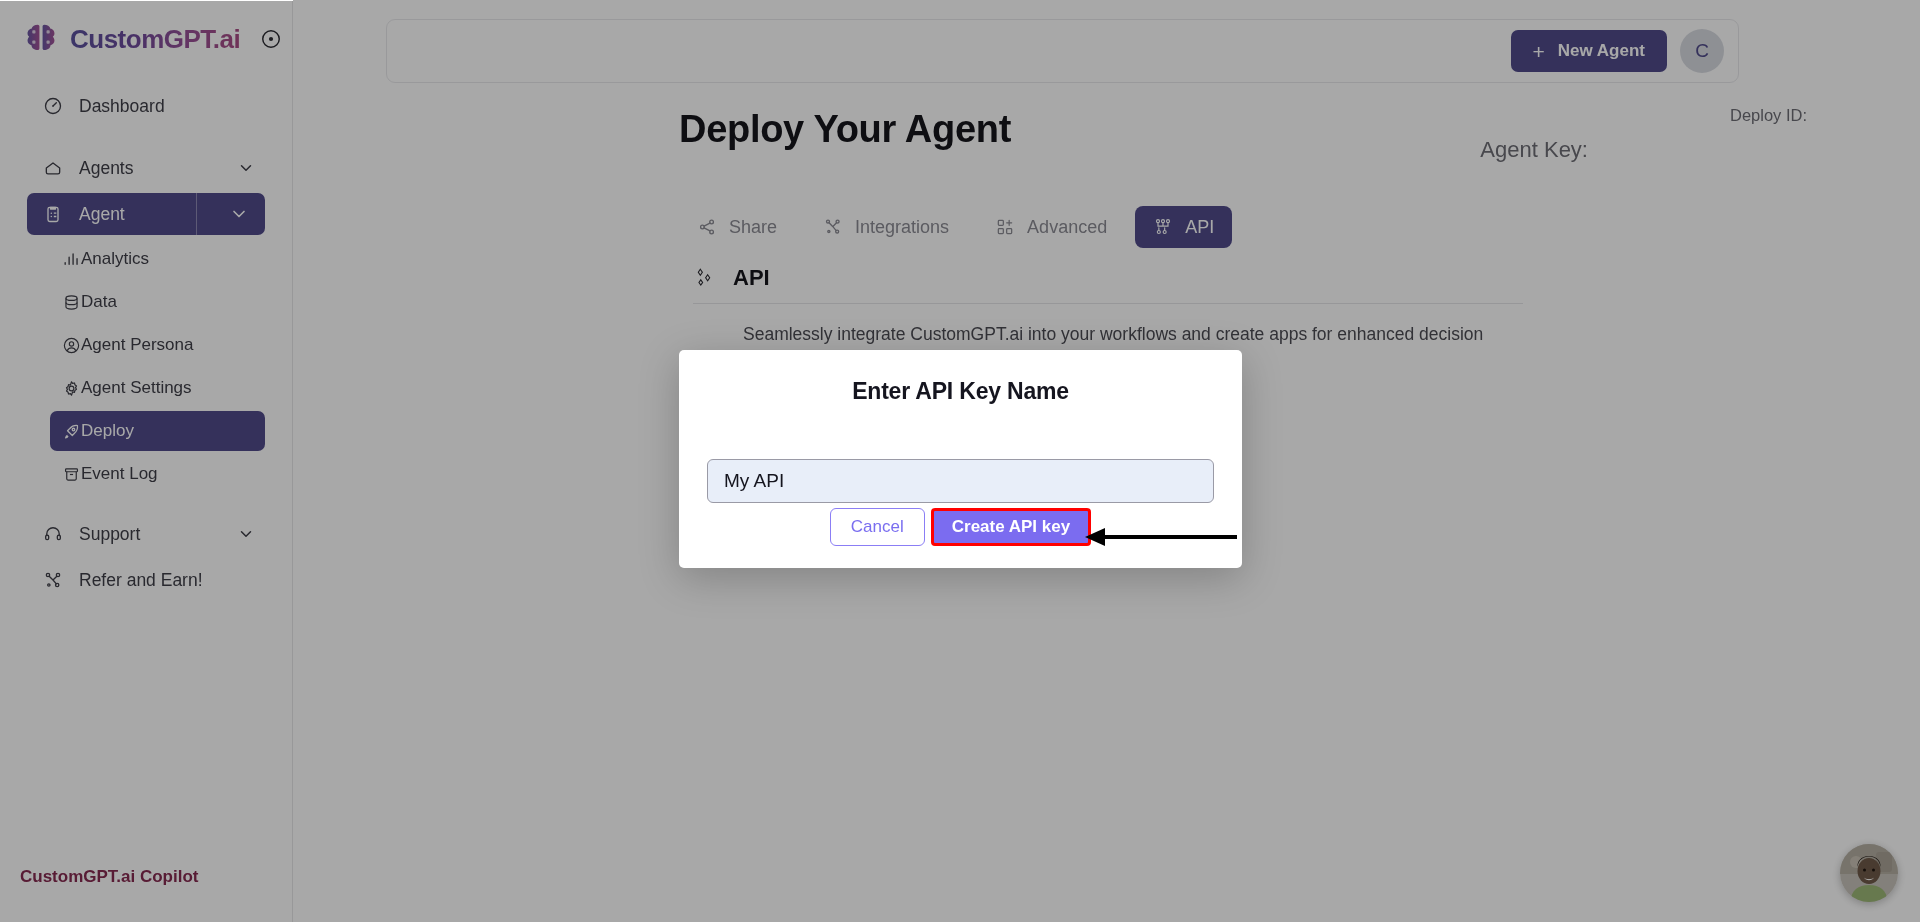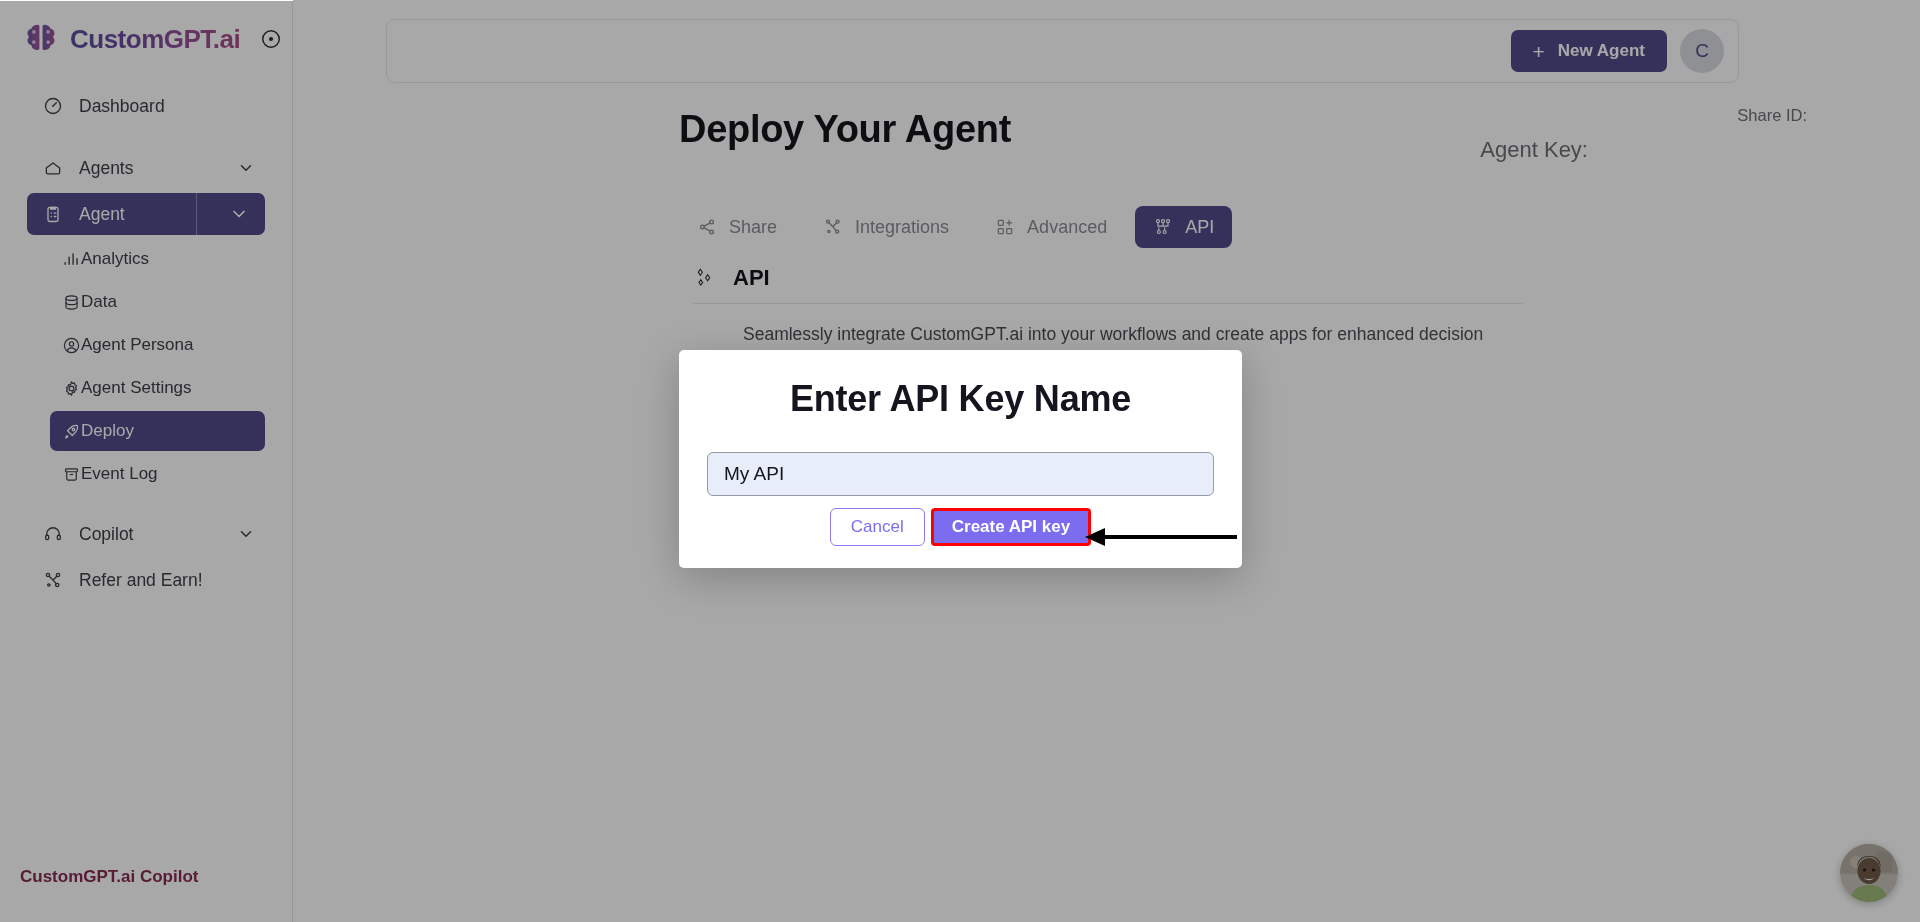--- a/index.html
+++ b/index.html
@@ -172,25 +172,25 @@
     z-index: 40;
   }
   .modal {
     position: absolute; left: 679px; top: 350px;
     width: 563px; height: 218px;
     background: #ffffff; border-radius: 5px;
     box-shadow: 0 10px 40px rgba(0,0,0,0.22);
     z-index: 50;
   }
   .modal-title {
-    text-align: center; font-size: 36px; font-weight: bold;
+    text-align: center; font-size: 23px; font-weight: bold;
     color: #15151f; padding-top: 28px; letter-spacing: -0.2px;
   }
   .modal-input {
-    position: absolute; left: 28px; top: 102px;
+    position: absolute; left: 28px; top: 109px;
     width: 507px; height: 44px;
     background: #e8eef9; border: 1px solid #9a9aa6;
     border-radius: 6px;
     padding: 0 16px; font-size: 19px; color: #15151f;
     outline: none; font-family: "Liberation Sans", sans-serif;
   }
   .modal-actions {
     position: absolute; left: 0; right: 0; top: 158px;
     display: flex; align-items: center; justify-content: center; gap: 6px;
   }
@@ -372,21 +372,21 @@
         <div class="nav-gap"></div>
 
         <div class="nav-item">
           <span class="ico">
             <svg viewBox="0 0 24 24" width="20" height="20" fill="none" stroke="#3d3d4e" stroke-width="1.6" stroke-linejoin="round">
               <path d="M4.5 14v-2a7.5 7.5 0 0115 0v2"></path>
                 <rect x="3.2" y="13.5" width="3.6" height="5.2" rx="1.6"></rect>
                 <rect x="17.2" y="13.5" width="3.6" height="5.2" rx="1.6"></rect>
             </svg>
           </span>
-          <span class="lbl">Copilot</span>
+          <span class="lbl">Support</span>
           <span class="chev">
             <svg viewBox="0 0 24 24" width="18" height="18" fill="none" stroke="#3d3d4e" stroke-width="2" stroke-linecap="round" stroke-linejoin="round">
                 <path d="M6 9l6 6 6-6"></path>
               </svg>
           </span>
         </div>
 
         <div class="nav-item">
           <span class="ico">
             <svg viewBox="0 0 24 24" width="20" height="20" fill="none" stroke="#3d3d4e" stroke-width="1.6" stroke-linecap="round">
@@ -412,21 +412,21 @@
         <button class="new-agent-btn">
           <span class="plus-icon">+</span>
           <span>New Agent</span>
         </button>
         <div class="avatar-circle">
           <span>C</span>
         </div>
       </div>
 
       <div class="page-title">Deploy Your Agent</div>
-      <div class="agent-id">Share ID:</div>
+      <div class="agent-id">Deploy ID:</div>
       <div class="agent-key">Agent Key:</div>
 
       <div class="tabs">
         <div class="tab">
           <span class="ico">
             <svg viewBox="0 0 24 24" width="20" height="20" fill="none" stroke="#8a8a99" stroke-width="1.6" stroke-linecap="round">
               <circle cx="17.5" cy="6" r="2.2"></circle>
                 <circle cx="6.5" cy="12" r="2.2"></circle>
                 <circle cx="17.5" cy="18" r="2.2"></circle>
               <path d="M8.5 11l7-3.7M8.5 13l7 3.7"></path>

